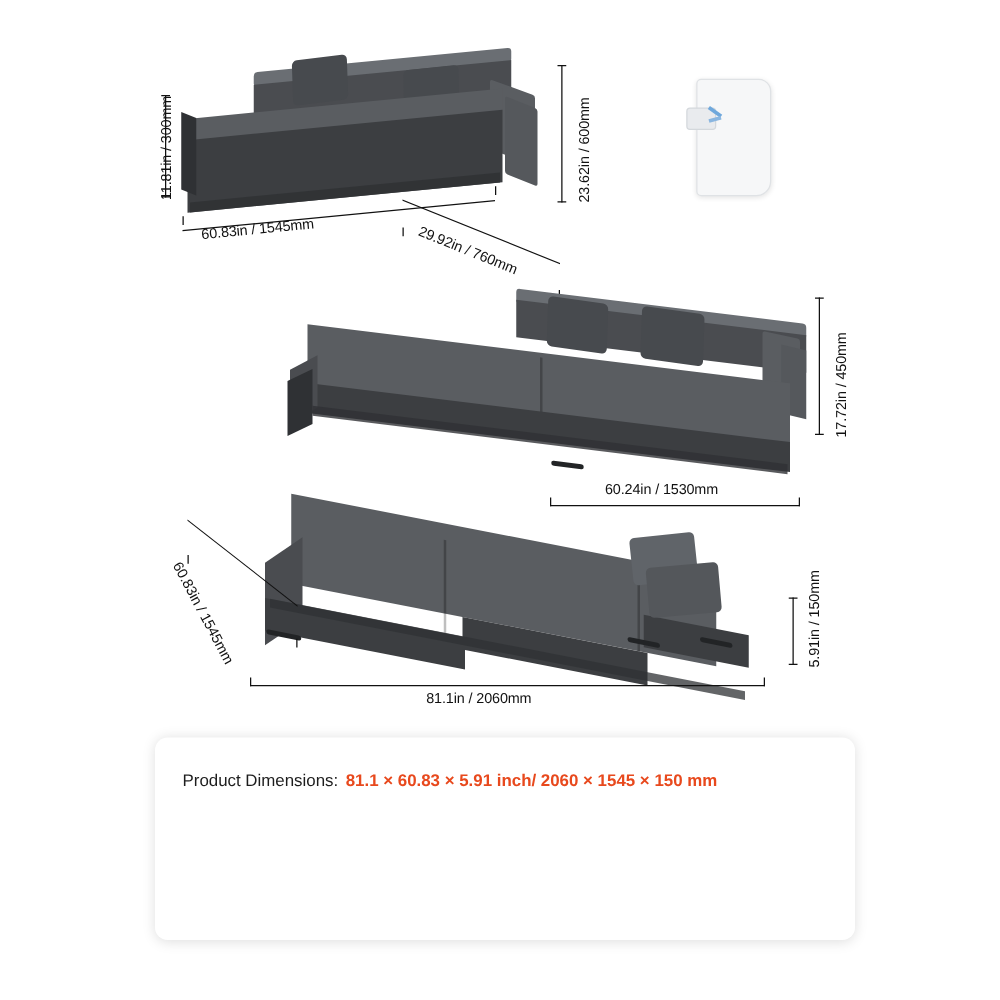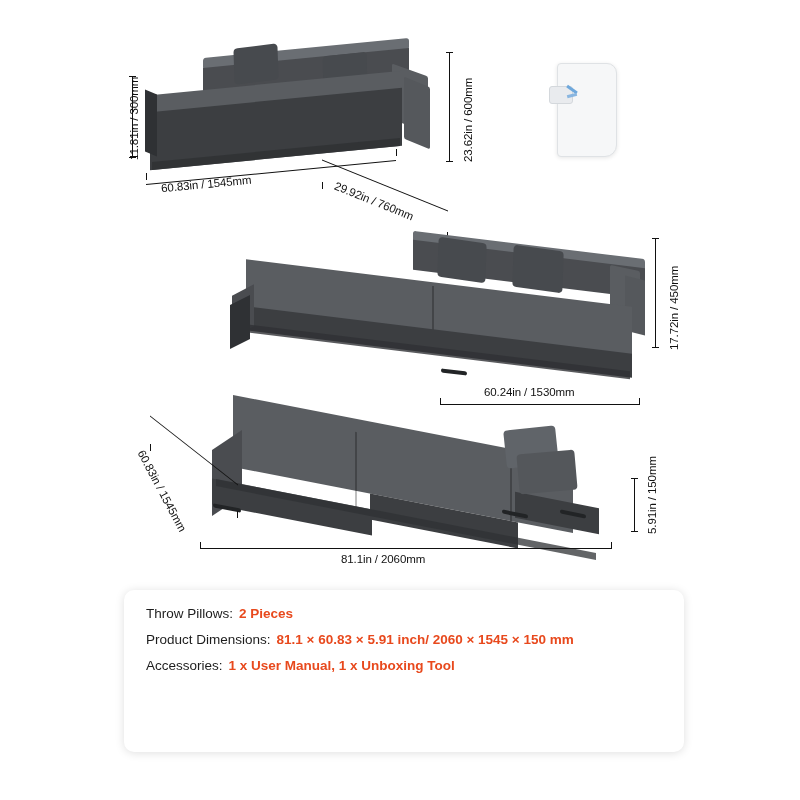--- a/index.html
+++ b/index.html
@@ -282,35 +282,25 @@
     <div class="dline h" style="left:200px; top:548px; width:412px;"></div>
     <div class="tick v" style="left:200px; top:542px;"></div>
     <div class="tick v" style="left:611px; top:542px;"></div>
     <div class="dim-label" style="left:341px; top:553px;">81.1in / 2060mm</div>
   </div>
 
   <div class="info-card">
 
 
     <div class="info-row">
-      <div class="info-col left">
-        <span class="ikey">Throw Pillows:</span>
-        <span class="ival">2 Pieces</span>
-      </div>
     </div>
 
     <div class="info-row">
       <div class="info-col full">
         <span class="ikey">Product Dimensions:</span>
         <span class="ival">81.1 × 60.83 × 5.91 inch/ 2060 × 1545 × 150 mm</span>
       </div>
     </div>
 
-    <div class="info-row">
-      <div class="info-col full">
-        <span class="ikey">Accessories:</span>
-        <span class="ival">1 x User Manual, 1 x Unboxing Tool</span>
-      </div>
-    </div>
 
   </div>
 
 </div>
 
 </body></html>

